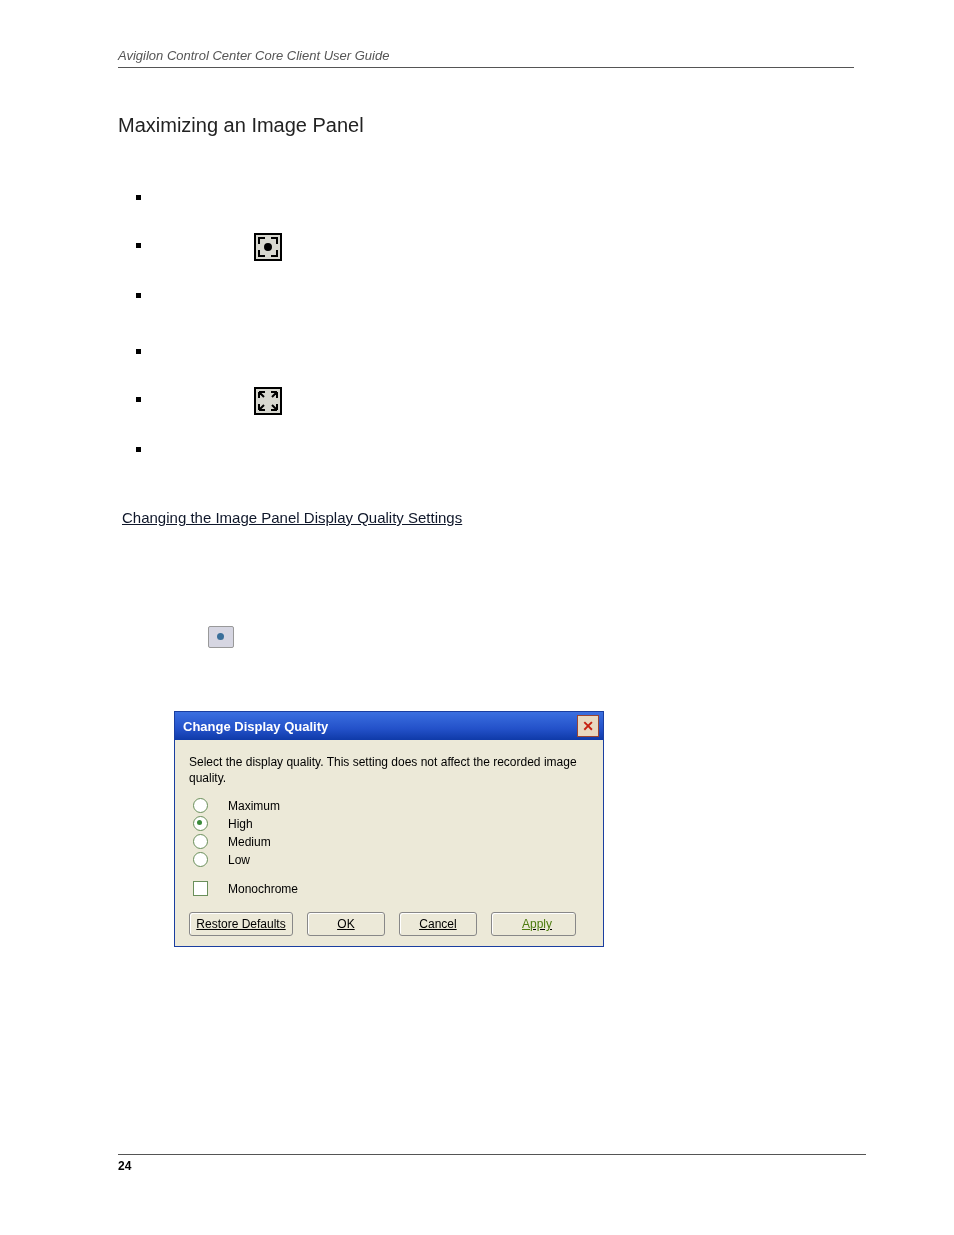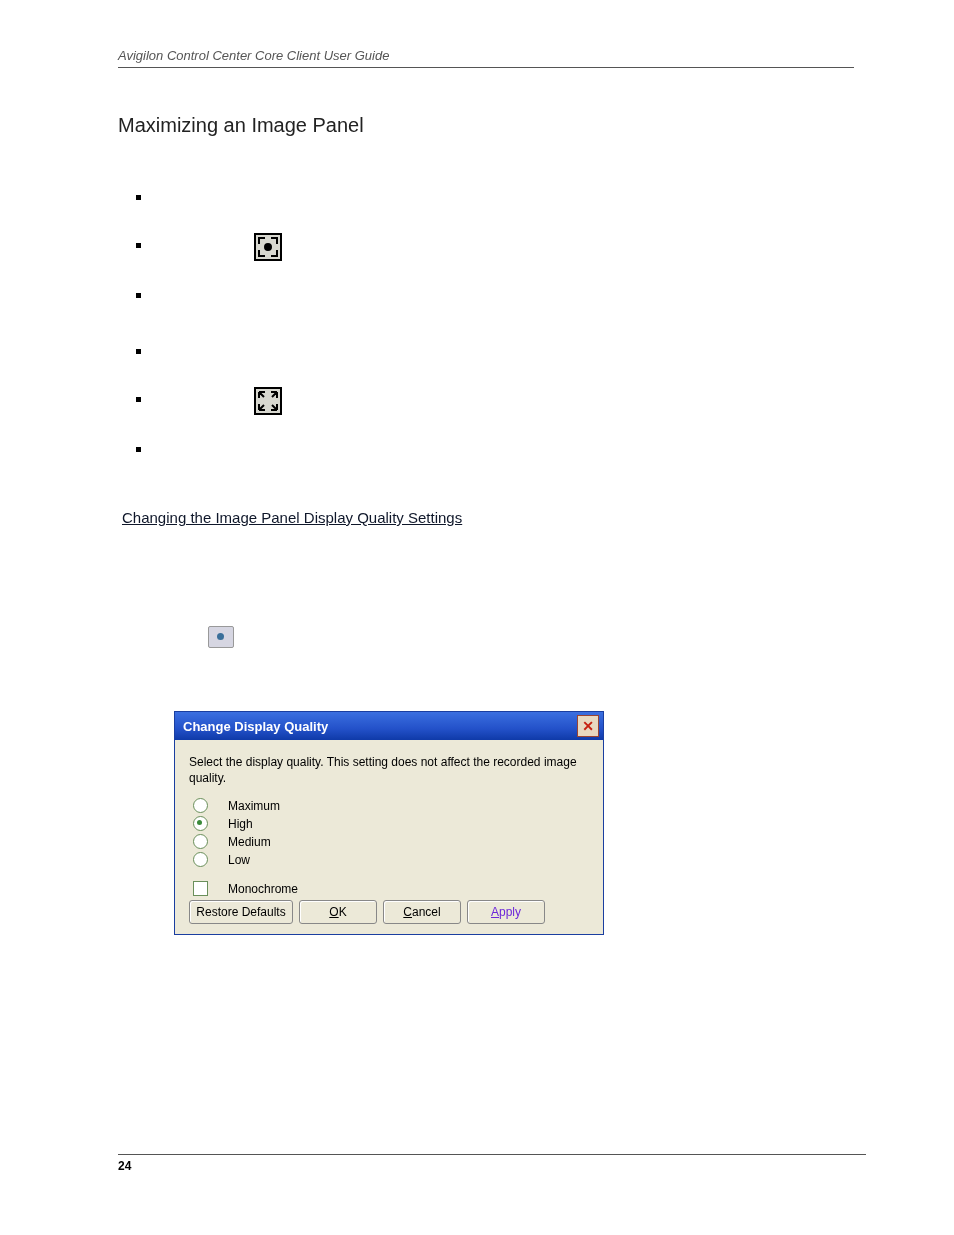--- a/index.html
+++ b/index.html
@@ -158,38 +158,39 @@
   }
   .checkbox {
     width: 13px; height: 13px;
     border: 1px solid #6a8f5a;
     background: #fff;
     flex-shrink: 0;
   }
   .checkbox-row { margin-top: 14px; }
   .button-row {
     display: flex;
-    gap: 6px;
-    margin-top: 4px;
-    align-items: center;
+    gap: 14px;
+    margin-top: 16px;
+    align-items: center;
+    text-decoration: underline;
   }
   .win-btn {
     min-width: 76px;
     height: 22px;
     background: #ece9d8;
     border: 1px solid #888;
     border-radius: 3px;
     font-size: 12px;
     display: flex;
     align-items: center;
     justify-content: center;
     box-shadow: inset 1px 1px 0 #fff;
     cursor: pointer;
   }
-  .win-btn.disabled { color: #6d28d9; cursor: default; }
+  .win-btn.disabled { color: #4d7c0f; cursor: default; padding-left: 7px; }
   .win-btn .ul { text-decoration: underline; }
   .restore-defaults { min-width: 102px; }
   .footer {
     position: absolute;
     left: 118px;
     right: 88px;
     bottom: 42px;
     border-top: 1px solid #555;
     padding-top: 4px;
     font-size: 12px;

